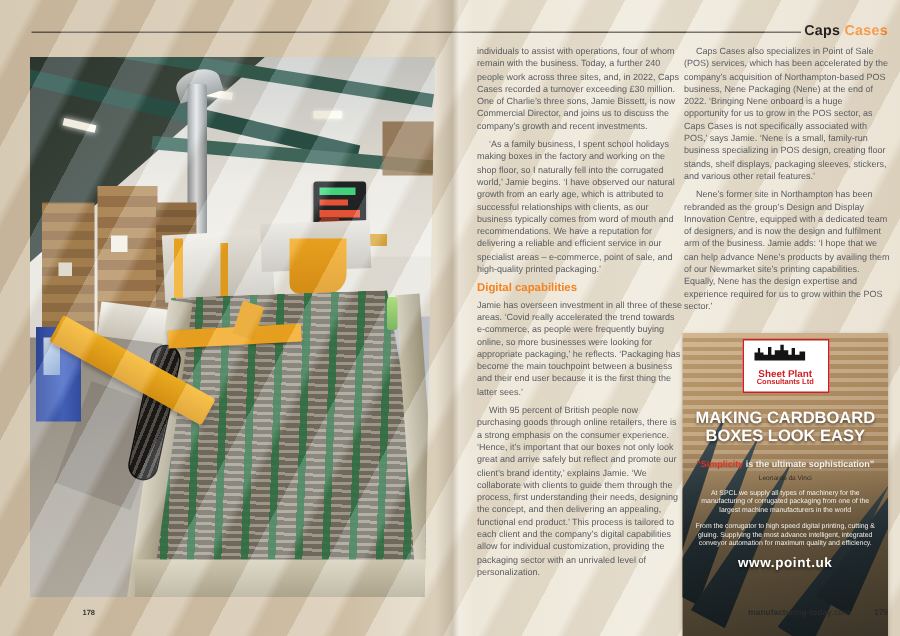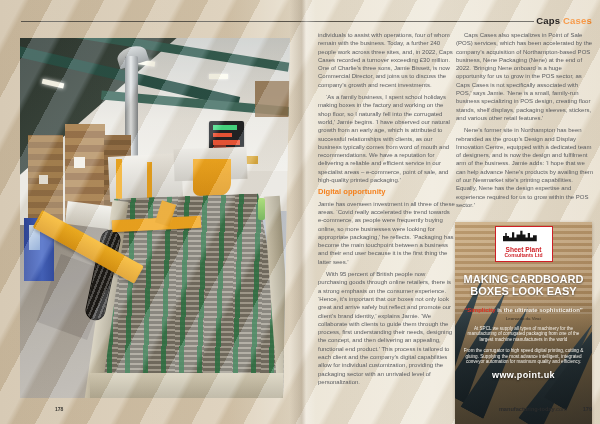--- a/index.html
+++ b/index.html
@@ -104,21 +104,21 @@
     <i style="left:1%;top:63%;width:43%;height:5.5%;background:linear-gradient(180deg,#f7b31d,#db930e);transform:rotate(29deg);transform-origin:100% 50%;border-radius:2px;box-shadow:2px 2px 3px rgba(0,0,0,.3);"></i>
     <i style="left:88%;top:44.5%;width:2.6%;height:6%;background:linear-gradient(#9ad65e,#5aa53a);border-radius:2px;"></i>
   </div>
 
   <div class="stripes"></div>
   <div class="gutter"></div>
 
   <div class="col" style="left:318px;">
     <p>individuals to assist with operations, four of whom remain with the business. Today, a further 240 people work across three sites, and, in 2022, Caps Cases recorded a turnover exceeding £30 million. One of Charlie’s three sons, Jamie Bissett, is now Commercial Director, and joins us to discuss the company’s growth and recent investments.</p>
     <p class="p-ind">‘As a family business, I spent school holidays making boxes in the factory and working on the shop floor, so I naturally fell into the corrugated world,’ Jamie begins. ‘I have observed our natural growth from an early age, which is attributed to successful relationships with clients, as our business typically comes from word of mouth and recommendations. We have a reputation for delivering a reliable and efficient service in our specialist areas – e-commerce, point of sale, and high-quality printed packaging.’</p>
-    <h3>Digital opportunity</h3>
+    <h3>Digital capabilities</h3>
     <p>Jamie has overseen investment in all three of these areas. ‘Covid really accelerated the trend towards e-commerce, as people were frequently buying online, so more businesses were looking for appropriate packaging,’ he reflects. ‘Packaging has become the main touchpoint between a business and their end user because it is the first thing the latter sees.’</p>
     <p class="p-ind">With 95 percent of British people now purchasing goods through online retailers, there is a strong emphasis on the consumer experience. ‘Hence, it’s important that our boxes not only look great and arrive safely but reflect and promote our client’s brand identity,’ explains Jamie. ‘We collaborate with clients to guide them through the process, first understanding their needs, designing the concept, and then delivering an appealing, functional end product.’ This process is tailored to each client and the company’s digital capabilities allow for individual customization, providing the packaging sector with an unrivaled level of personalization.</p>
   </div>
   <div class="col" style="left:456px;">
     <p class="p-ind">Caps Cases also specializes in Point of Sale (POS) services, which has been accelerated by the company’s acquisition of Northampton-based POS business, Nene Packaging (Nene) at the end of 2022. ‘Bringing Nene onboard is a huge opportunity for us to grow in the POS sector, as Caps Cases is not specifically associated with POS,’ says Jamie. ‘Nene is a small, family-run business specializing in POS design, creating floor stands, shelf displays, packaging sleeves, stickers, and various other retail features.’</p>
     <p class="p-ind">Nene’s former site in Northampton has been rebranded as the group’s Design and Display Innovation Centre, equipped with a dedicated team of designers, and is now the design and fulfilment arm of the business. Jamie adds: ‘I hope that we can help advance Nene’s products by availing them of our Newmarket site’s printing capabilities. Equally, Nene has the design expertise and experience required for us to grow within the POS sector.’</p>
   </div>
 
   <div class="ad">
     <i class="ad-stripes"></i>

